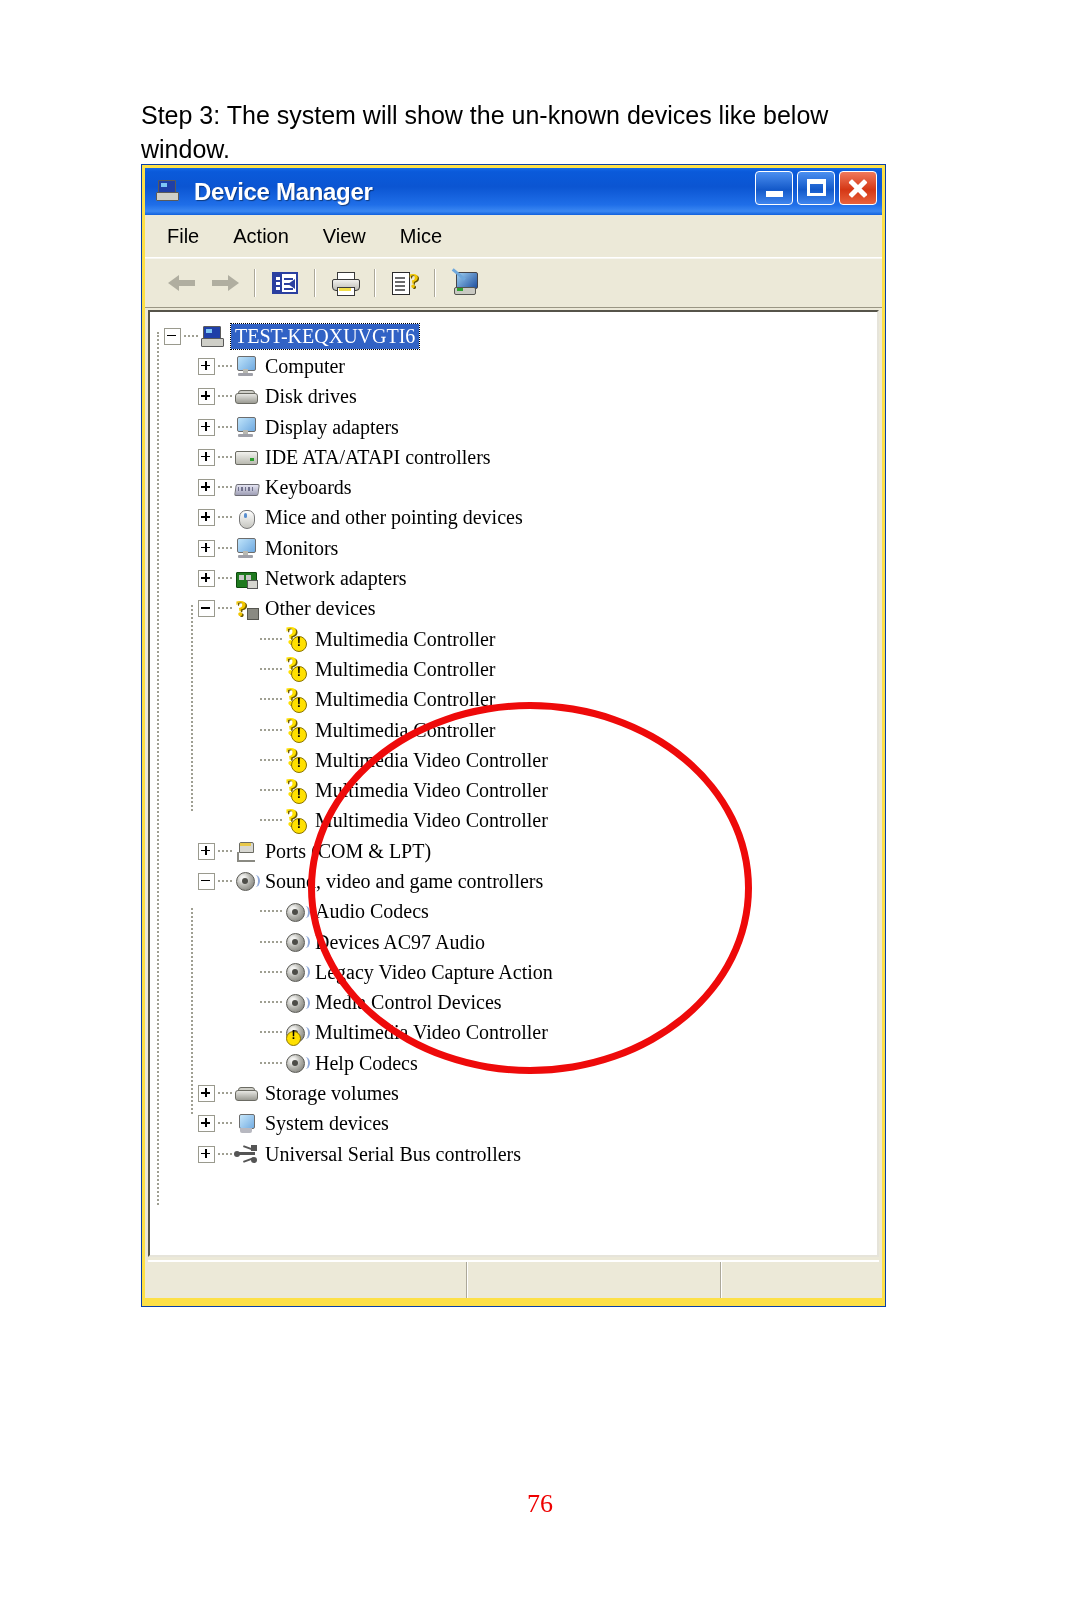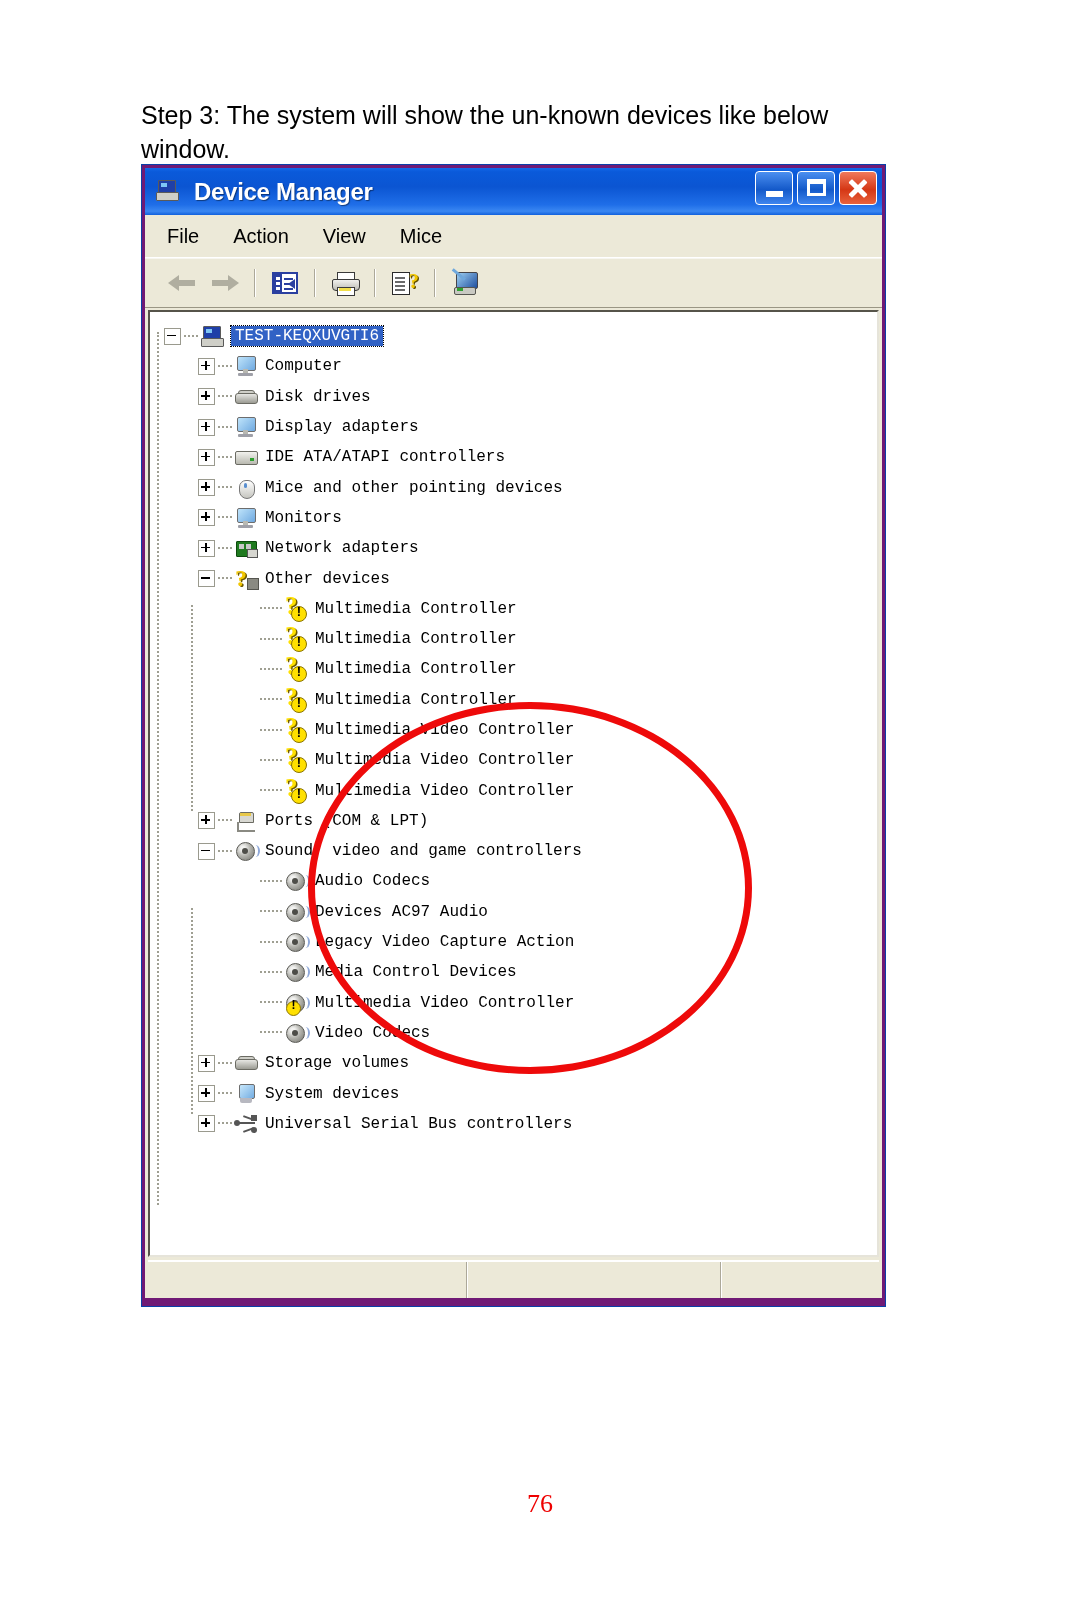--- a/index.html
+++ b/index.html
@@ -19,21 +19,21 @@
   
   .page-num{
     position:absolute;left:0;top:1489px;width:1080px;
     text-align:center;color:#ee0000;font-size:26px;
     font-family:"Liberation Serif",serif;
   }
 
   
   .window{
     position:absolute;left:141px;top:164px;width:745px;height:1143px;
-    background:#701a75;
+    background:#fde047;
     border:1px solid #0a3fa8;
     box-sizing:border-box;
     padding:3px 3px 8px 3px;
   }
   .titlebar{
     height:47px;position:relative;
     background:linear-gradient(to bottom,#1368e8 0%,#0a5ada 8%,#0b55d2 40%,#1f6ee8 78%,#3a87f2 92%,#1161dd 100%);
     display:flex;align-items:center;
   }
   .title-icon{
@@ -102,21 +102,21 @@
   .treepane{
     flex:1;background:#ffffff;
     margin:2px 3px 0 3px;
     border:2px solid #7f7f75;
     border-top-color:#56544a;border-left-color:#56544a;
     border-right-color:#e6e4da;border-bottom-color:#e6e4da;
     overflow:hidden;position:relative;
     padding:9px 0 0 14px;
   }
   .row{height:30.3px;display:flex;align-items:center;position:relative;white-space:nowrap;}
-  .label{font-size:16px;color:#000;font-family:Liberation Mono, monospace;}
+  .label{font-size:20px;color:#000;font-family:Liberation Serif, serif;}
   .label.sel{background:#3162c5;color:#fff;padding:1px 4px;outline:1px dotted #000;}
 
   .ind{display:inline-block;flex:0 0 auto;}
 
   
   .exp{
     width:15px;height:15px;border:1px solid #9a9a8e;background:#fff;
     position:relative;flex:0 0 auto;margin-right:3px;
   }
   .exp::before{content:"";position:absolute;left:2px;top:6px;width:9px;height:1.5px;background:#000;}
@@ -409,20 +409,30 @@
             <div class="icon i-ide">
               <span class="b"></span>
               <span class="g"></span>
             </div>
             <span class="label">IDE ATA/ATAPI controllers</span>
           </div>
           <div class="row">
             <span class="ind" style="width: 34px;"></span>
             <span class="exp plus"></span>
             <span class="dots"></span>
+            <div class="icon i-kb">
+              <span class="b"></span>
+              <span class="k"></span>
+            </div>
+            <span class="label">Keyboards</span>
+          </div>
+          <div class="row">
+            <span class="ind" style="width: 34px;"></span>
+            <span class="exp plus"></span>
+            <span class="dots"></span>
             <div class="icon i-mouse">
               <span class="b"></span>
               <span class="w"></span>
             </div>
             <span class="label">Mice and other pointing devices</span>
           </div>
           <div class="row">
             <span class="ind" style="width: 34px;"></span>
             <span class="exp plus"></span>
             <span class="dots"></span>
@@ -600,21 +610,21 @@
             <span class="label">Multimedia Video Controller</span>
           </div>
           <div class="row">
             <span class="ind" style="width: 78px;"></span>
             <span class="exp none"></span>
             <span class="dots wide"></span>
             <div class="icon i-snd">
               <span class="w1"></span>
               <span class="sp"></span>
             </div>
-            <span class="label">Video Codecs</span>
+            <span class="label">Help Codecs</span>
           </div>
           <div class="row">
             <span class="ind" style="width: 34px;"></span>
             <span class="exp plus"></span>
             <span class="dots"></span>
             <div class="icon i-disk">
               <span class="d2"></span>
               <span class="d1"></span>
             </div>
             <span class="label">Storage volumes</span>

